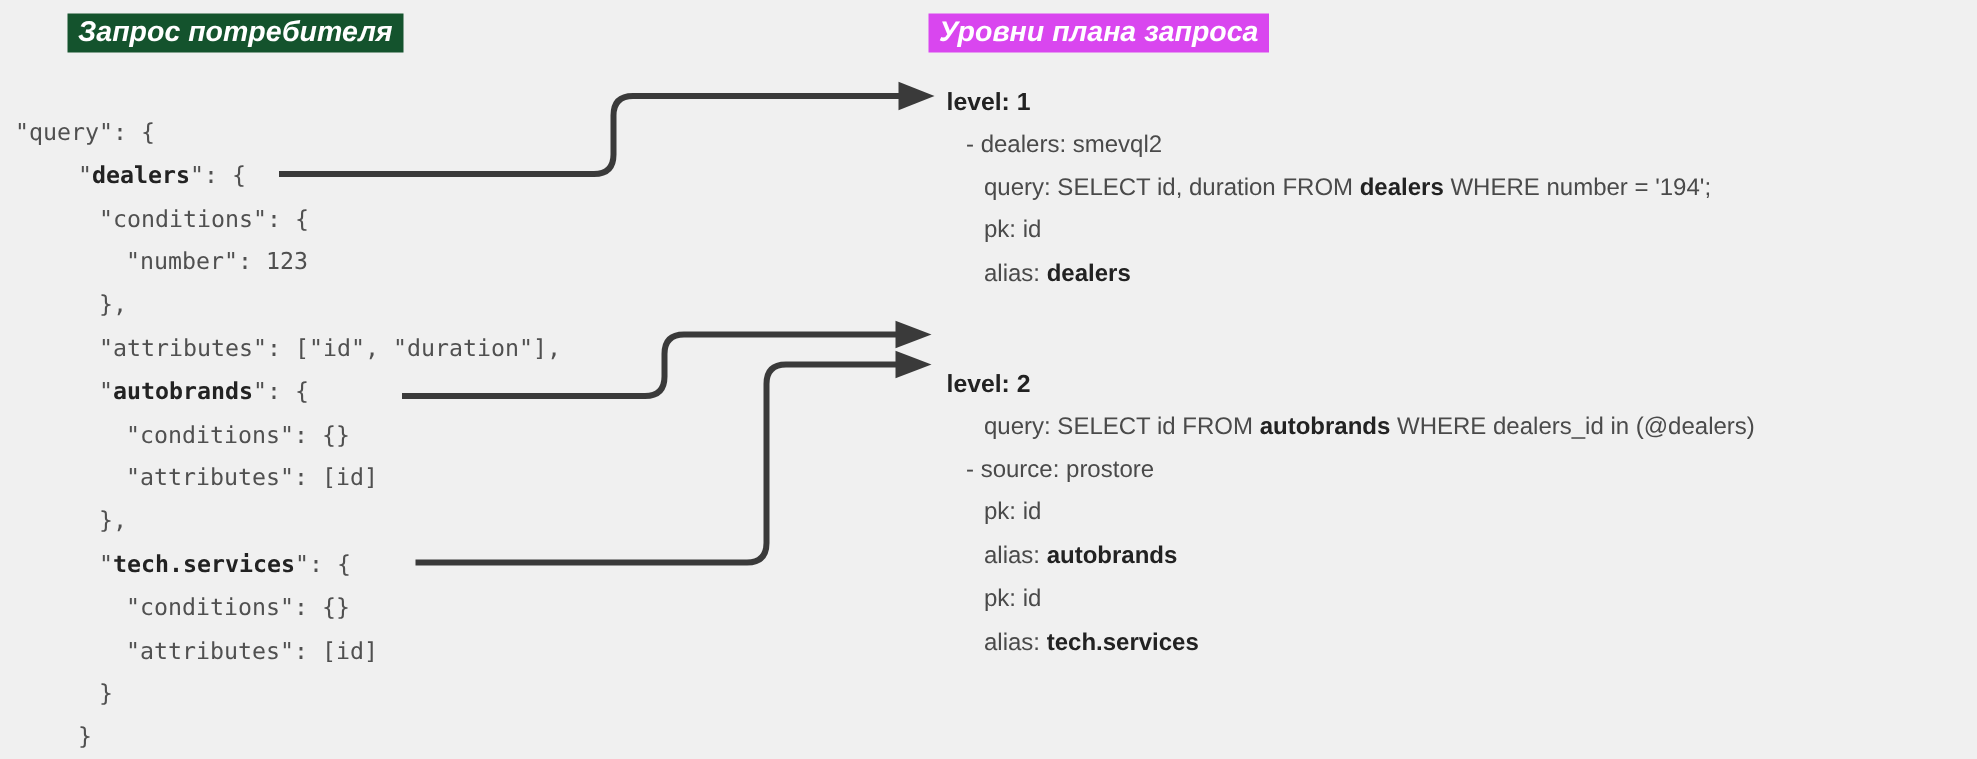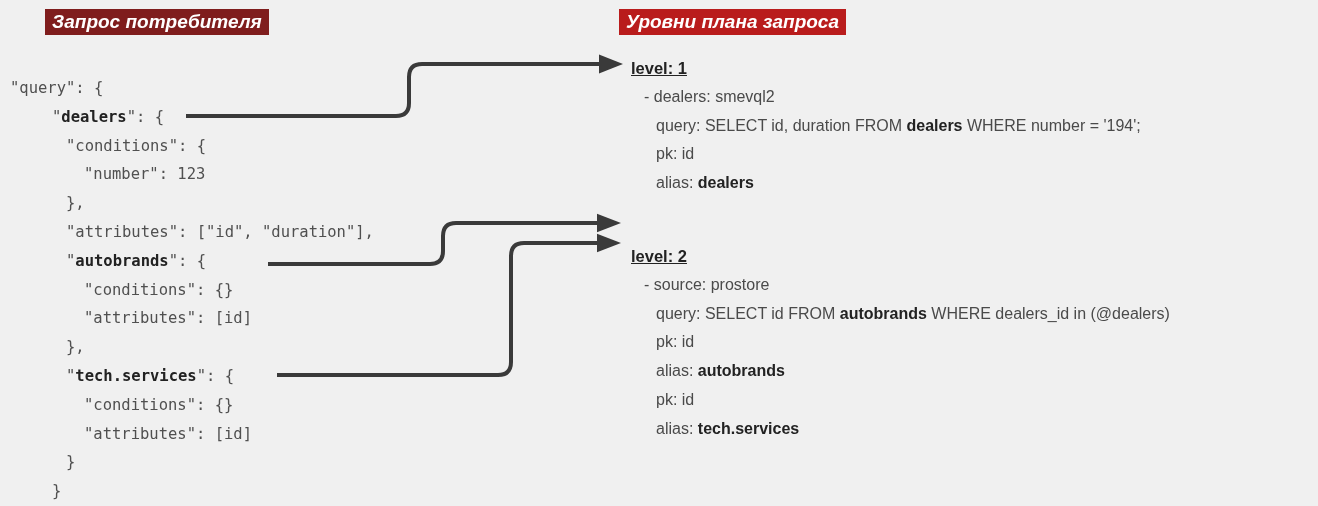--- a/index.html
+++ b/index.html
@@ -32,53 +32,53 @@
   .indent-1 { padding-left:42px; }
   .indent-2 { padding-left:56px; }
   .indent-3 { padding-left:74px; }
 
   
   .levels {
     position:absolute; left:631px; top:54px;
     font-size:16px; color:#4a4a4a;
   }
   .level-block + .level-block { margin-top:44px; }
-  .level-label { font-weight:bold; font-size:16.5px; height:28.8px; line-height:28.8px;text-decoration:underline; }
+  .level-label { font-weight:bold; font-size:16.5px; height:28.8px; line-height:28.8px; }
   .entry-line { height:28.8px; line-height:28.8px; white-space:pre; }
   .entry-line.src { padding-left:13px; }
   .entry-line.sub { padding-left:25px; }
 
   
   svg.arrows { position:absolute; left:0; top:0; width:1318px; height:506px; pointer-events:none; }
   svg.arrows path { fill:none; stroke:var(--arrow); stroke-width:4; }
   svg.arrows polygon { fill:var(--arrow); stroke:none; }
 </style>
 </head>
 <body>
 
 <div class="canvas">
 
-  <div class="panel-title left-title" style="background: #7f1d1d; color: rgb(255, 255, 255);">Запрос потребителя</div>
+  <div class="panel-title left-title" style="background: #14532d; color: rgb(255, 255, 255);">Запрос потребителя</div>
 
-  <div class="panel-title right-title" style="background: #b91c1c; color: rgb(255, 255, 255);">Уровни плана запроса</div>
+  <div class="panel-title right-title" style="background: #d946ef; color: rgb(255, 255, 255);">Уровни плана запроса</div>
 
   <pre class="code"><div class="code-line indent-0"><span>"query": {</span></div><div class="code-line indent-1"><span>"</span><b>dealers</b><span>": {</span></div><div class="code-line indent-2"><span>"conditions": {</span></div><div class="code-line indent-3"><span>"number": 123</span></div><div class="code-line indent-2"><span>},</span></div><div class="code-line indent-2"><span>"attributes": ["id", "duration"],</span></div><div class="code-line indent-2"><span>"</span><b>autobrands</b><span>": {</span></div><div class="code-line indent-3"><span>"conditions": {}</span></div><div class="code-line indent-3"><span>"attributes": [id]</span></div><div class="code-line indent-2"><span>},</span></div><div class="code-line indent-2"><span>"</span><b>tech.services</b><span>": {</span></div><div class="code-line indent-3"><span>"conditions": {}</span></div><div class="code-line indent-3"><span>"attributes": [id]</span></div><div class="code-line indent-2"><span>}</span></div><div class="code-line indent-1"><span>}</span></div></pre>
 
   <div class="levels">
       <div class="level-block">
         <div class="level-label">level: 1</div>
         <div class="entry-line src"><span>- dealers: smevql2</span></div>
         <div class="entry-line sub"><span>query: SELECT id, duration FROM </span><b>dealers</b><span> WHERE number = '194';</span></div>
         <div class="entry-line sub"><span>pk: id</span></div>
         <div class="entry-line sub"><span>alias: </span><b>dealers</b></div>
       </div>
       <div class="level-block">
         <div class="level-label">level: 2</div>
+        <div class="entry-line sub"><span>query: SELECT id FROM </span><b>autobrands</b><span> WHERE dealers_id in (@dealers)</span></div>
         <div class="entry-line src"><span>- source: prostore</span></div>
-        <div class="entry-line sub"><span>query: SELECT id FROM </span><b>autobrands</b><span> WHERE dealers_id in (@dealers)</span></div>
         <div class="entry-line sub"><span>pk: id</span></div>
         <div class="entry-line sub"><span>alias: </span><b>autobrands</b></div>
         <div class="entry-line sub"><span>pk: id</span></div>
         <div class="entry-line sub"><span>alias: </span><b>tech.services</b></div>
       </div>
     </div>
 
   <svg class="arrows" viewBox="0 0 1318 506" xmlns="http://www.w3.org/2000/svg">
     <g>
       <path d="M186,116 L396,116 Q409,116 409,103 L409,77 Q409,64 422,64 L600,64"></path>

